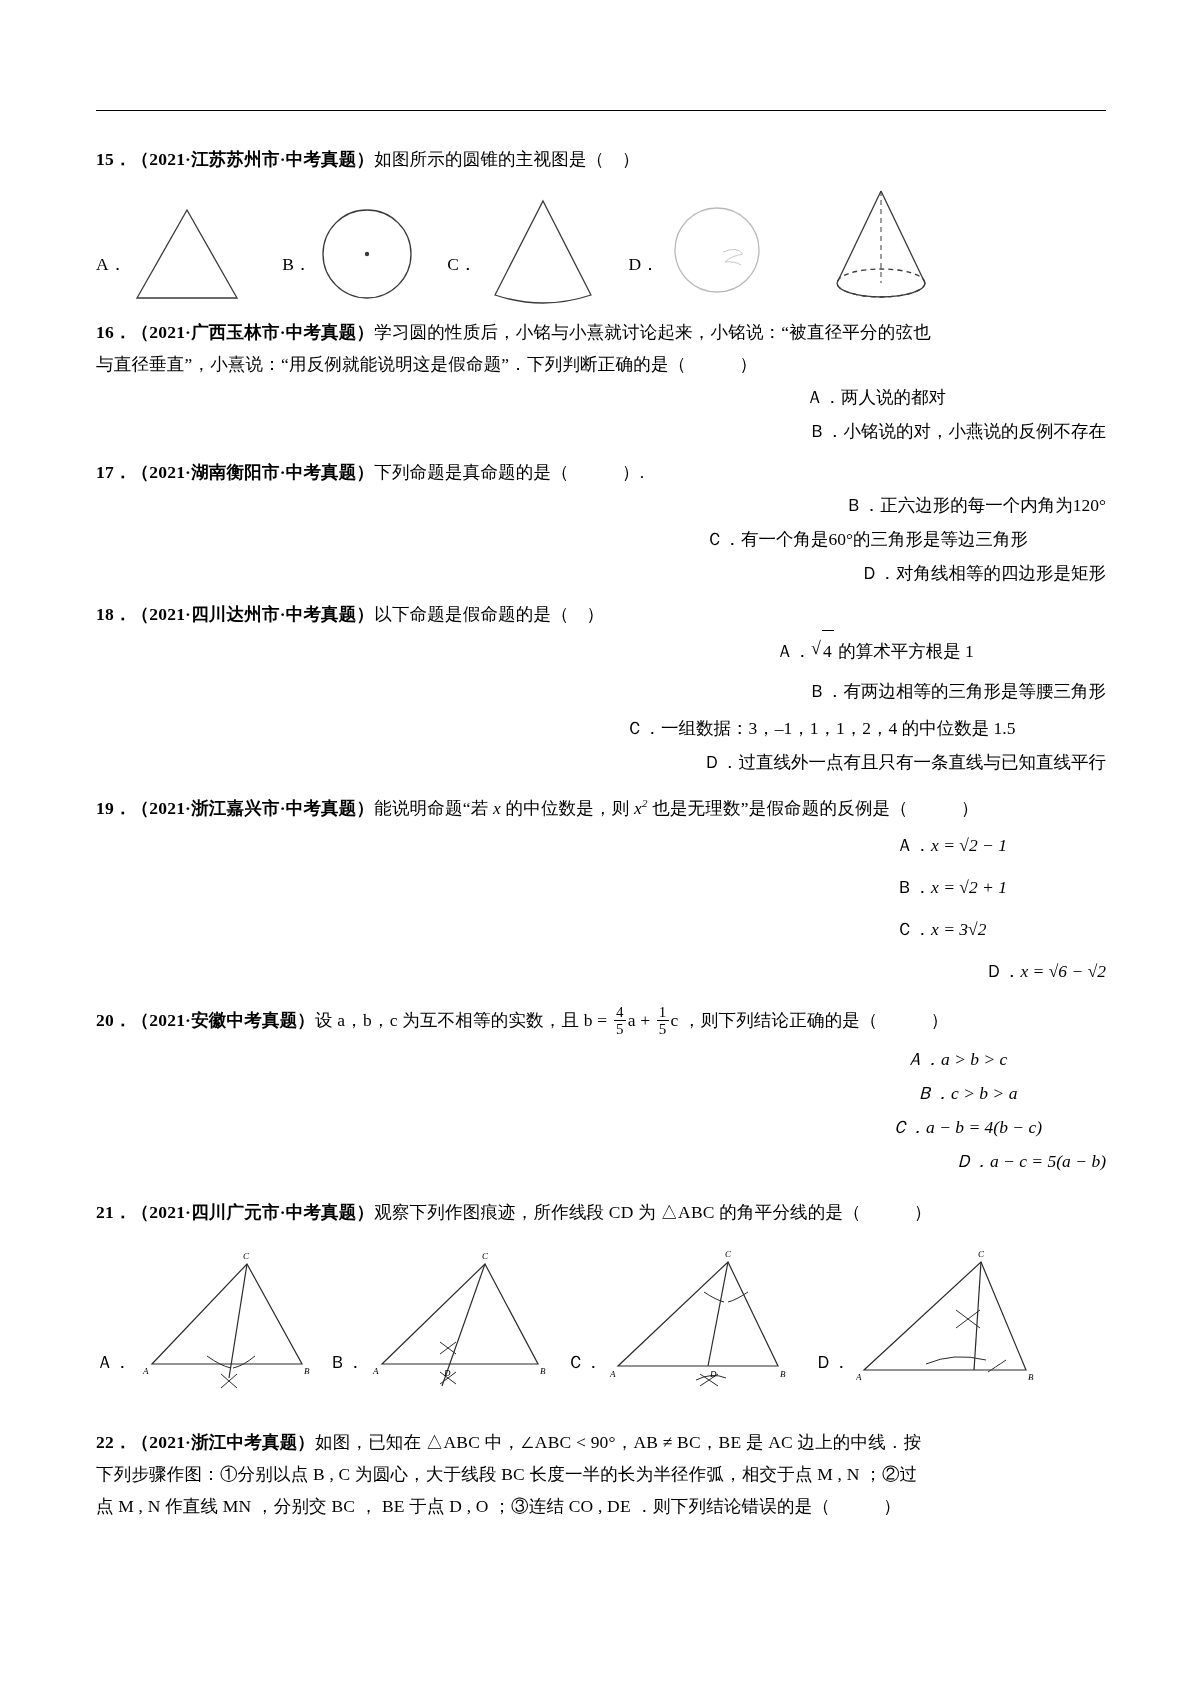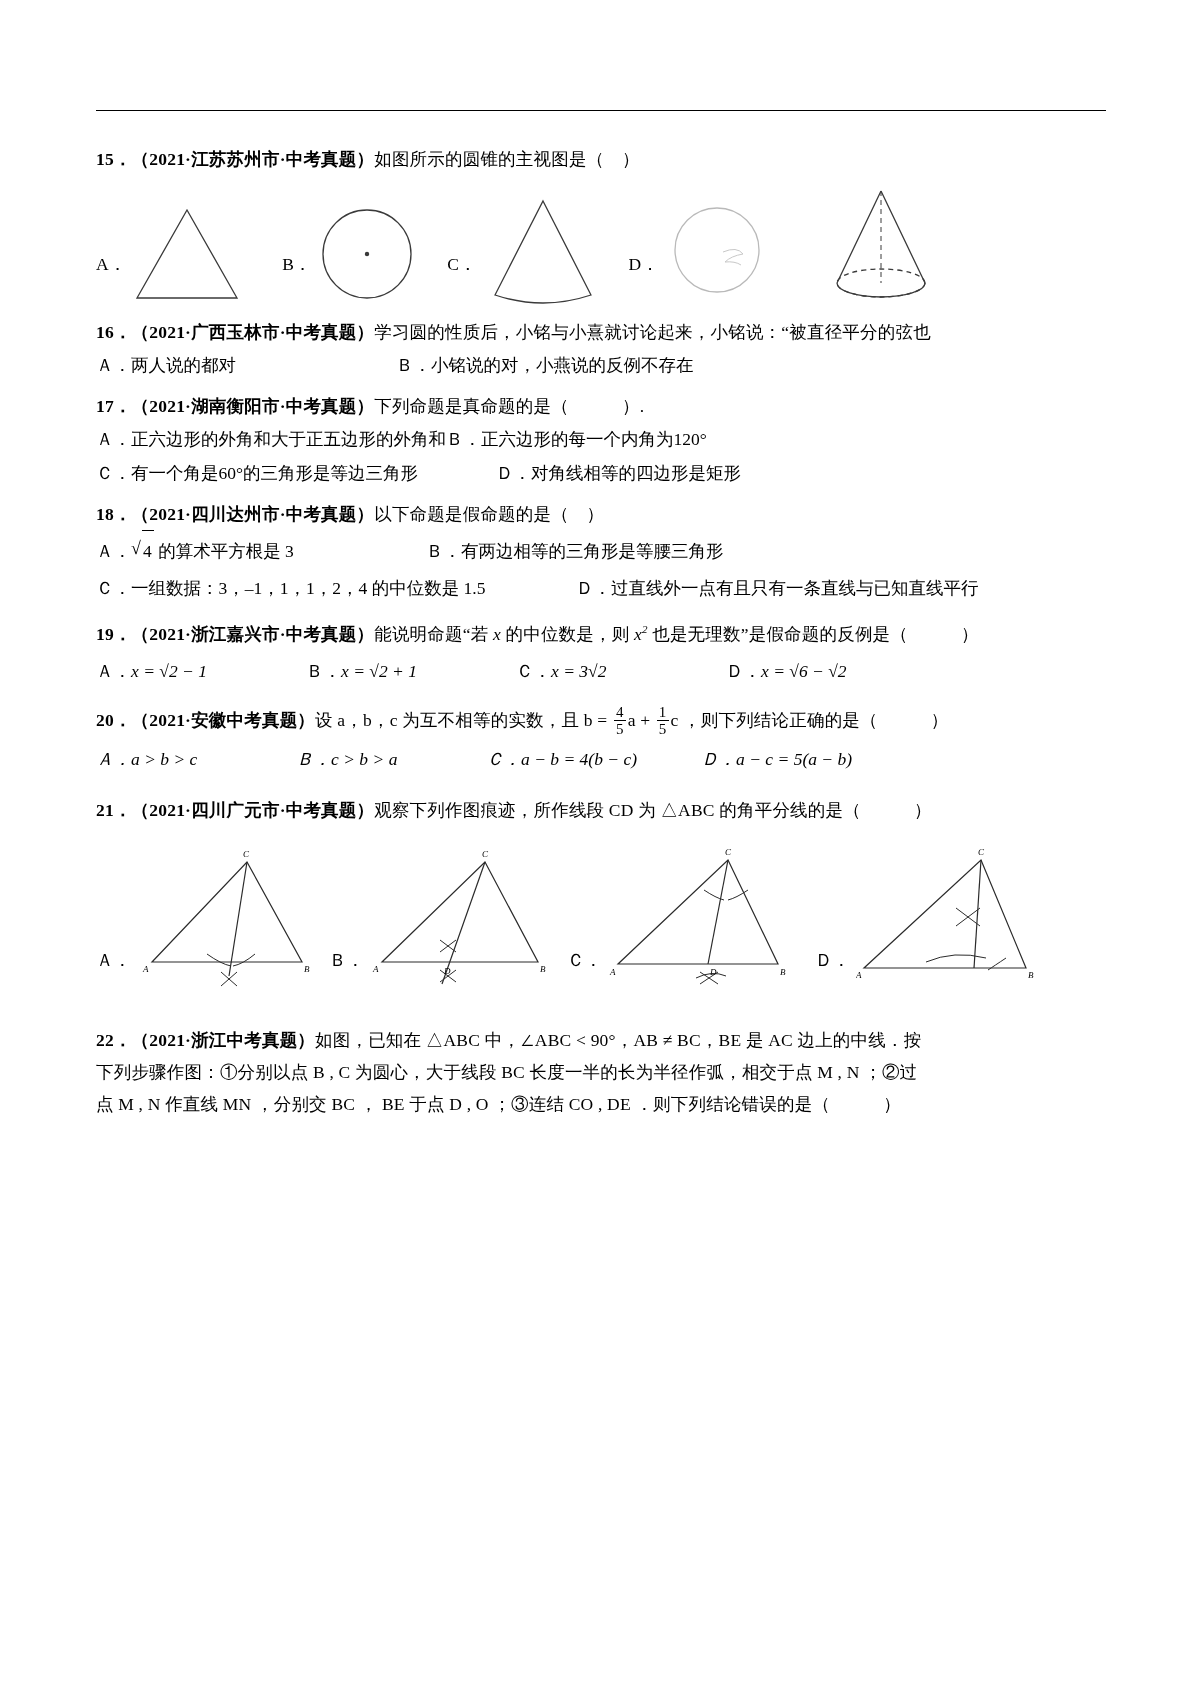--- a/index.html
+++ b/index.html
@@ -46,20 +46,21 @@
   .src {
     font-weight: bold;
   }
   .opts {
     font-size: 17.5px;
     line-height: 34px;
   }
   .opt-row {
     display: flex;
     align-items: flex-end;
+    flex-direction: column;
   }
   .opt {
     display: inline-block;
   }
   .mi { font-family: "Liberation Serif", serif; font-style: italic; }
   .sup { font-size: 11px; vertical-align: super; font-style: italic;}
   .frac {
     display: inline-block;
     vertical-align: middle;
     text-align: center;
@@ -159,52 +160,52 @@
             <line x1="60" y1="6" x2="60" y2="98" stroke="#3a3a3a" stroke-width="1" stroke-dasharray="5,4"></line>
           </svg>
         </div>
       </div>
     </div>
 
     <div class="q" style="margin-top:6px">
       <div class="qline">
         <span class="qnum">16．</span><span class="src">（2021·广西玉林市·中考真题）</span><span>学习圆的性质后，小铭与小熹就讨论起来，小铭说：“被直径平分的弦也</span>
       </div>
+      <div class="qline">与直径垂直”，小熹说：“用反例就能说明这是假命题”．下列判断正确的是（　　　）</div>
       <div class="opts">
         <div class="opt-row">
           <span class="opt" style="width:300px">Ａ．两人说的都对</span>
           <span class="opt">Ｂ．小铭说的对，小燕说的反例不存在</span>
         </div>
       </div>
     </div>
 
     <div class="q" style="margin-top:8px">
       <div class="qline">
         <span class="qnum">17．</span><span class="src">（2021·湖南衡阳市·中考真题）</span><span>下列命题是真命题的是（　　　）.</span>
       </div>
       <div class="opts">
         <div class="opt-row">
-          <span class="opt">Ａ．正六边形的外角和大于正五边形的外角和</span>
           <span class="opt">Ｂ．正六边形的每一个内角为120°</span>
         </div>
         <div class="opt-row">
           <span class="opt" style="width:400px">Ｃ．有一个角是60°的三角形是等边三角形</span>
           <span class="opt">Ｄ．对角线相等的四边形是矩形</span>
         </div>
       </div>
     </div>
 
     <div class="q" style="margin-top:8px">
       <div class="qline">
         <span class="qnum">18．</span><span class="src">（2021·四川达州市·中考真题）</span><span>以下命题是假命题的是（　）</span>
       </div>
       <div class="opts">
         <div class="opt-row" style="line-height:40px">
           <span class="opt" style="width:330px">
-            <span>Ａ．</span><span class="sqrt"><span class="rad">4</span></span>&nbsp;<span>的算术平方根是 3</span>
+            <span>Ａ．</span><span class="sqrt"><span class="rad">4</span></span>&nbsp;<span>的算术平方根是 1</span>
           </span>
           <span class="opt">Ｂ．有两边相等的三角形是等腰三角形</span>
         </div>
         <div class="opt-row">
           <span class="opt" style="width:480px">Ｃ．一组数据：3，–1，1，1，2，4 的中位数是 1.5</span>
           <span class="opt">Ｄ．过直线外一点有且只有一条直线与已知直线平行</span>
         </div>
       </div>
     </div>
 

